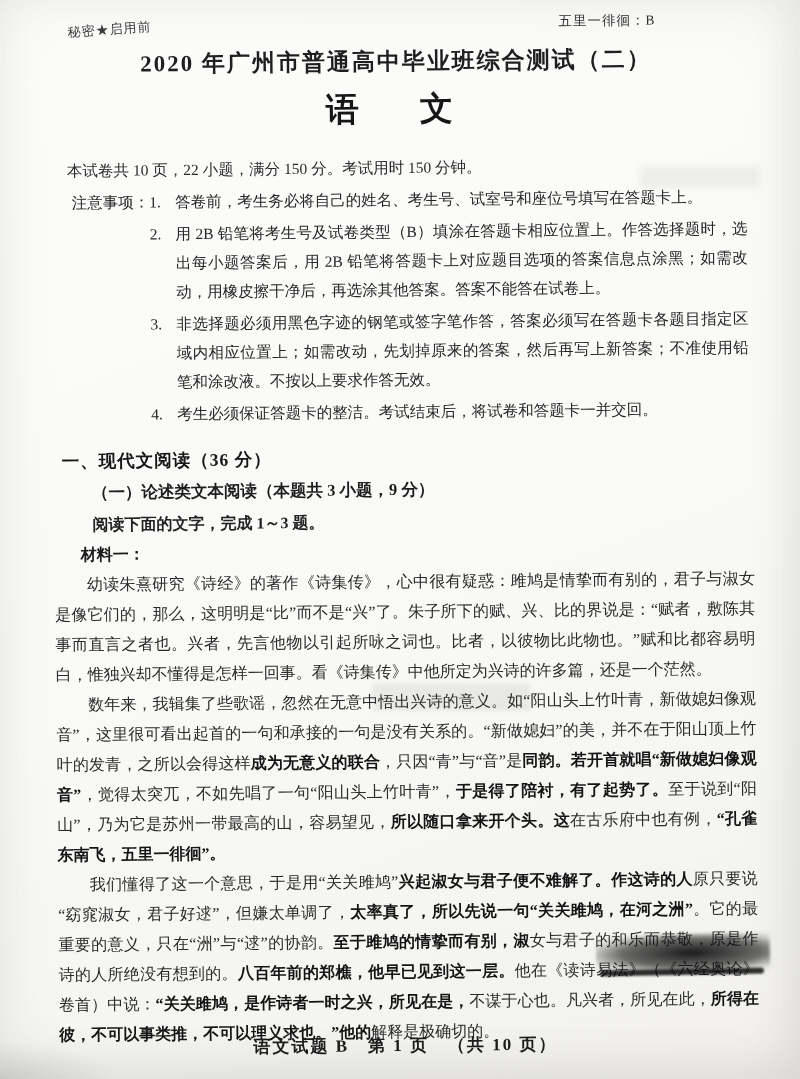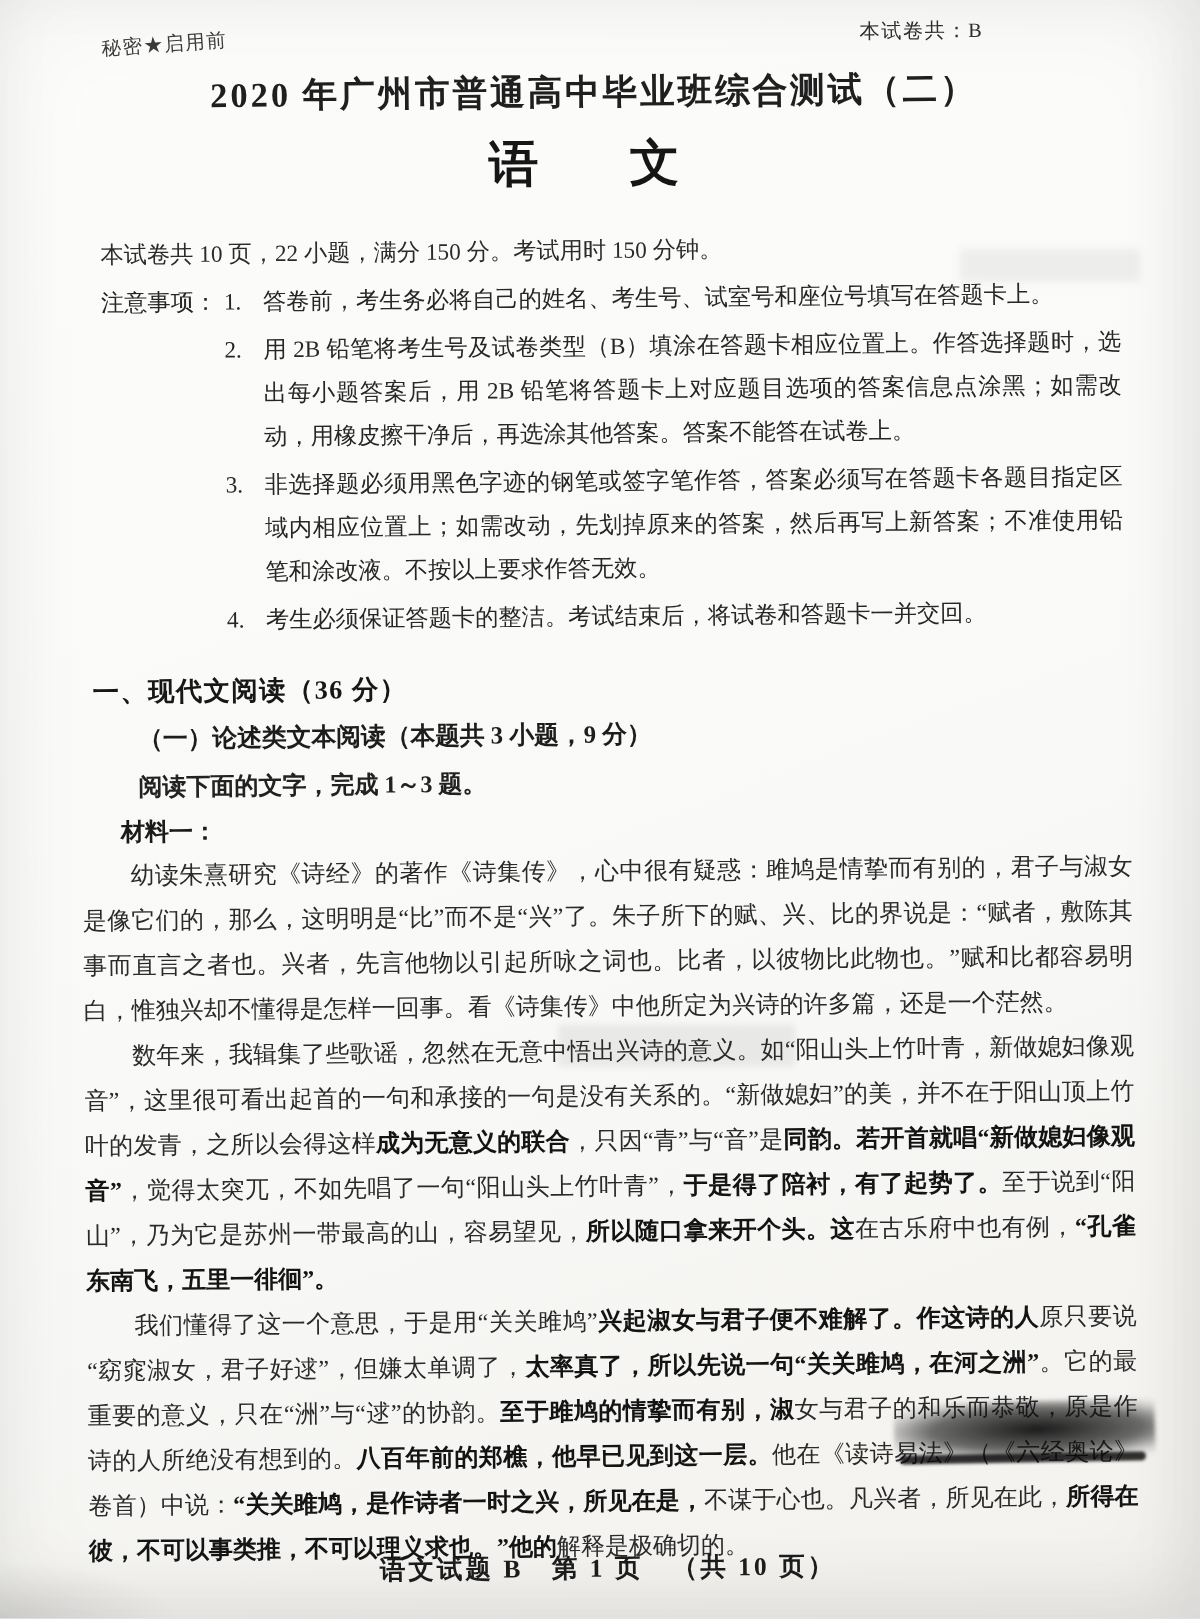--- a/index.html
+++ b/index.html
@@ -57,21 +57,21 @@
     color: #2b2b2b;
   }
   .notes { margin-left: 70px; margin-right: 50px; }
   .note-row {
     display: grid;
     grid-template-columns: 82px 26px auto;
     font-size: 15.5px; line-height: 29px;
     color: #262626;
     margin-bottom: 3px;
   }
-  .note-label { white-space: nowrap; }
+  .note-label { white-space: nowrap; text-align: right; }
   .note-num { text-align: left; }
   .note-text { text-align: justify; }
   
   .section-heading {
     margin: 20px 0 0 62px;
     font-size: 17.5px; font-weight: 700; color: #171717;
     letter-spacing: 1px;
   }
   .subsection-heading {
     margin: 9px 0 0 92px;
@@ -133,21 +133,21 @@
   }
 </style>
 </head>
 <body>
 
 <div class="page">
   <div class="skew">
 
     <div class="hdr-row">
       <span class="classification">秘密★启用前</span>
-      <span class="paper-type">本试卷共：B</span>
+      <span class="paper-type">五里一徘徊：B</span>
     </div>
 
     <div class="exam-title">2020 年广州市普通高中毕业班综合测试（二）</div>
     <div class="subject-title">语　文</div>
 
     <div class="exam-info">本试卷共 10 页，22 小题，满分 150 分。考试用时 150 分钟。</div>
 
     <div class="notes">
       <div class="note-row">
         <span class="note-label">注意事项：</span>

